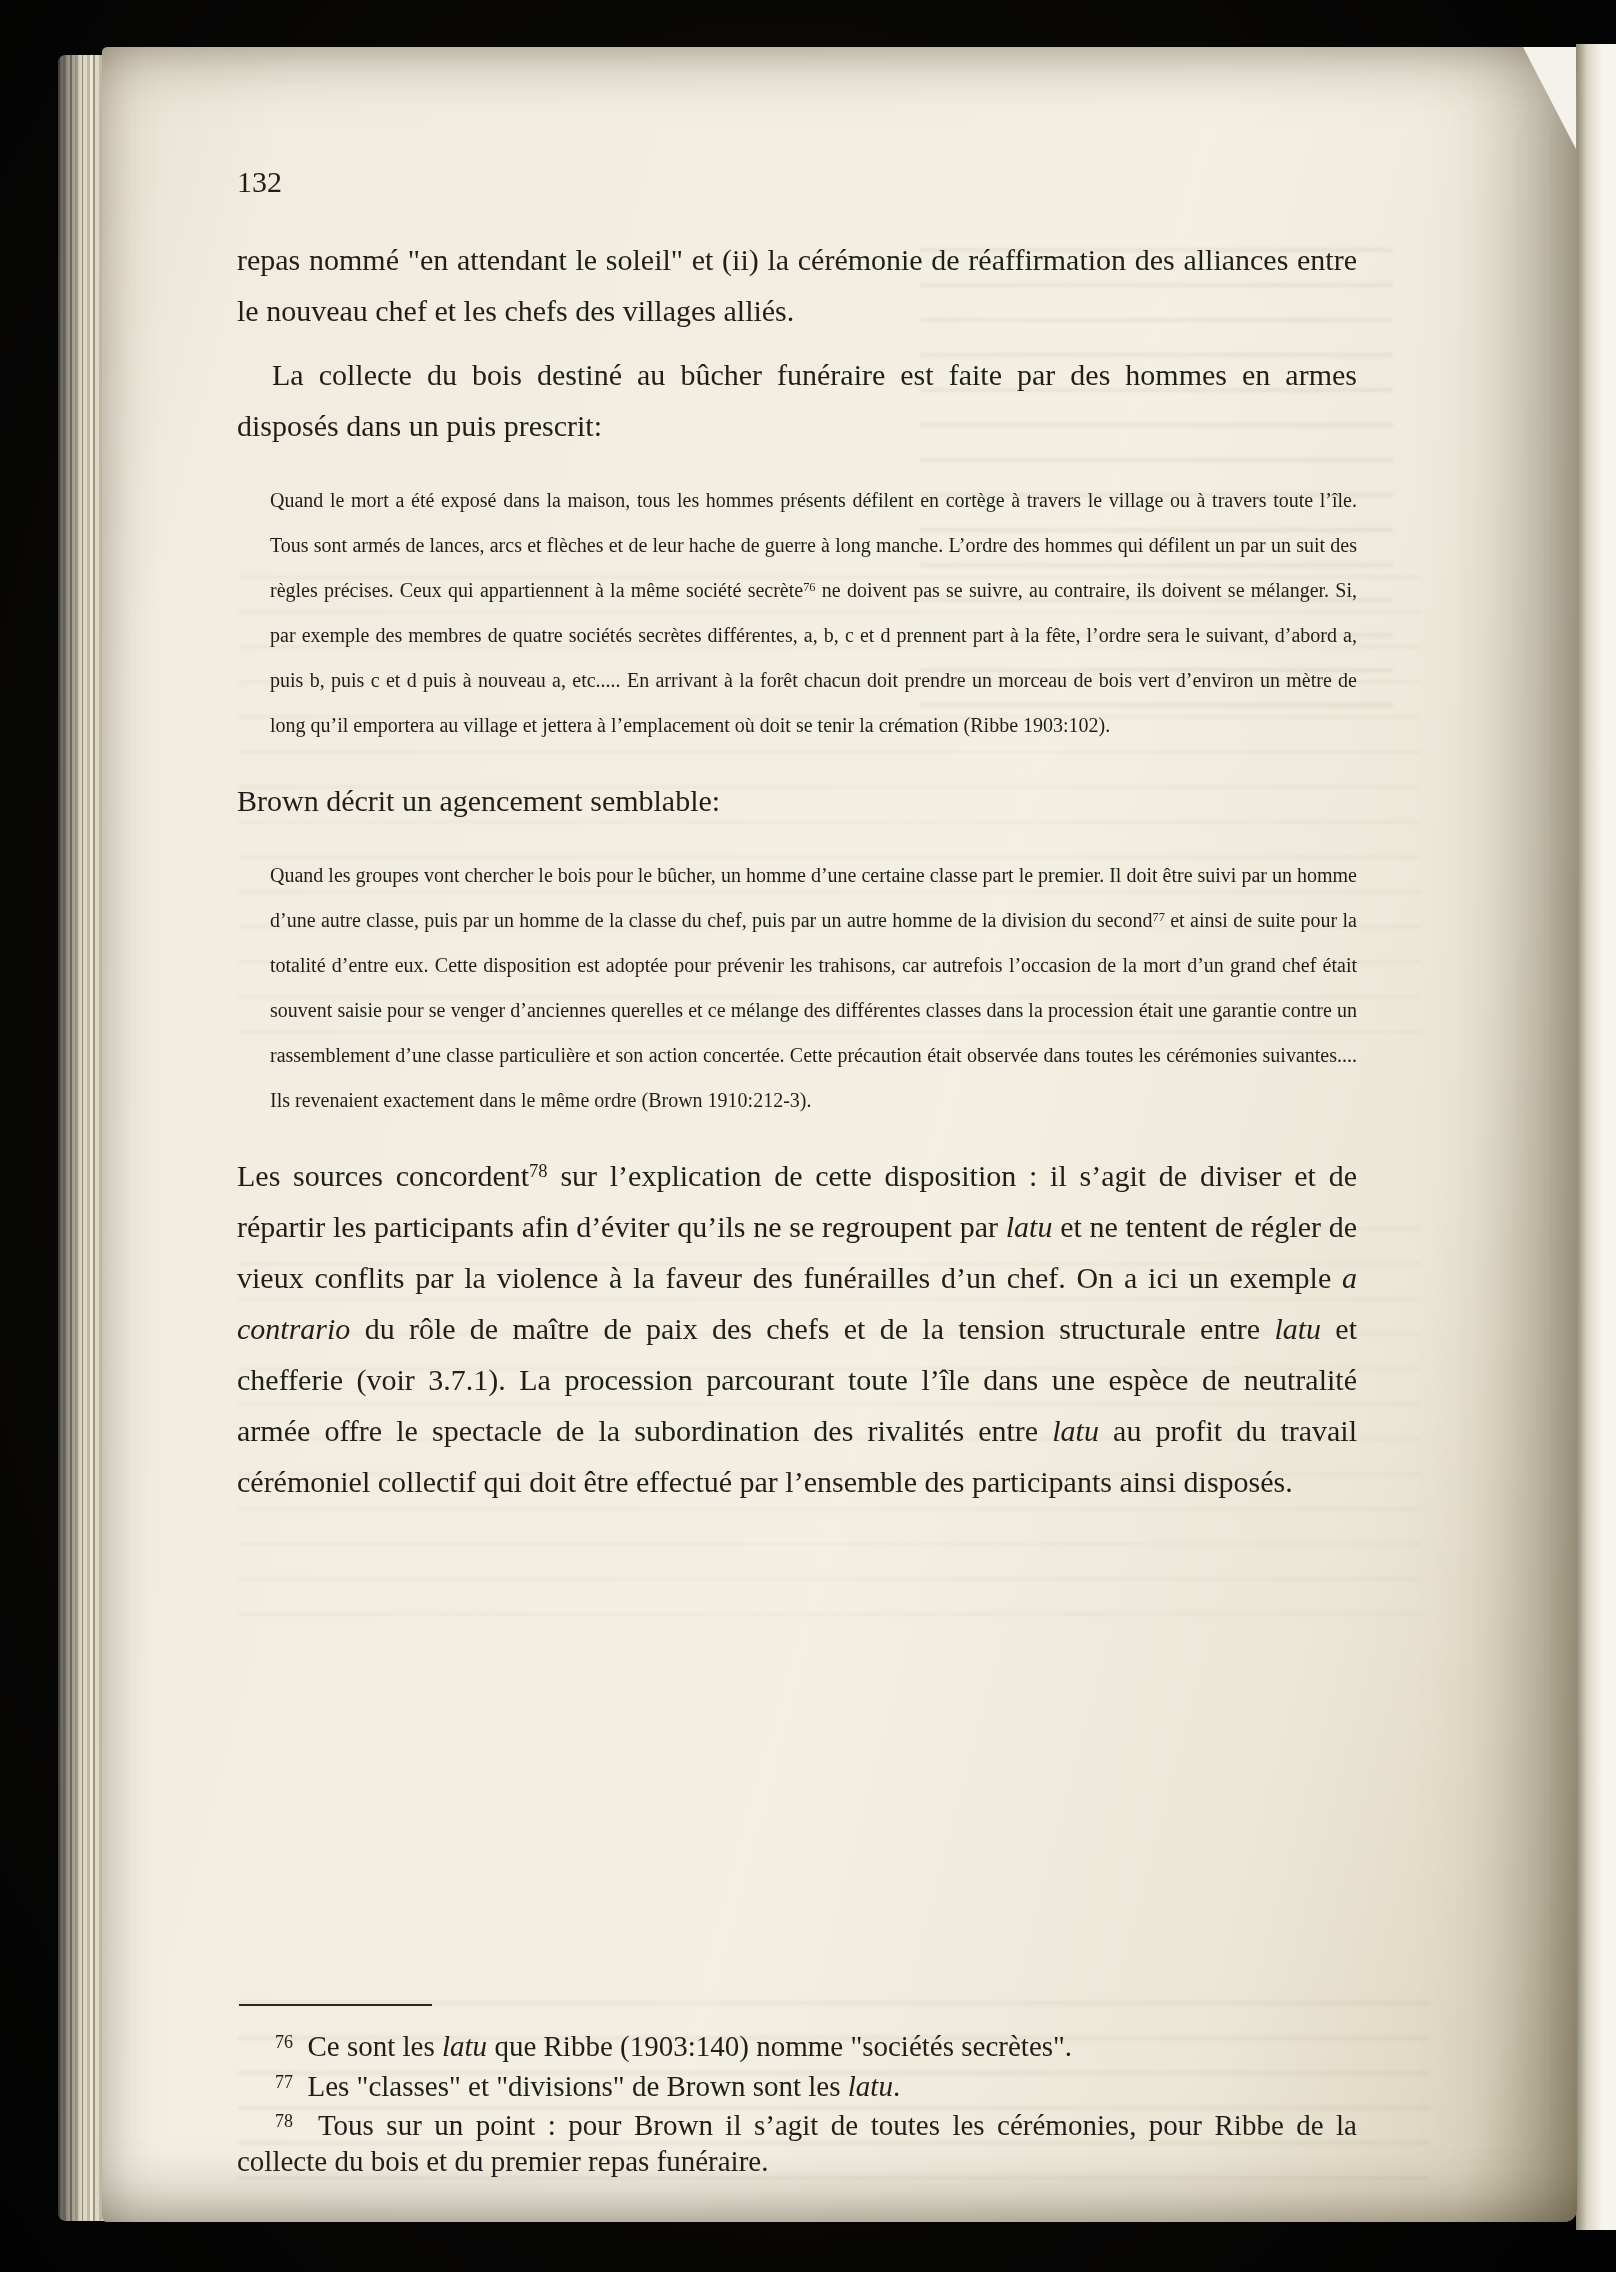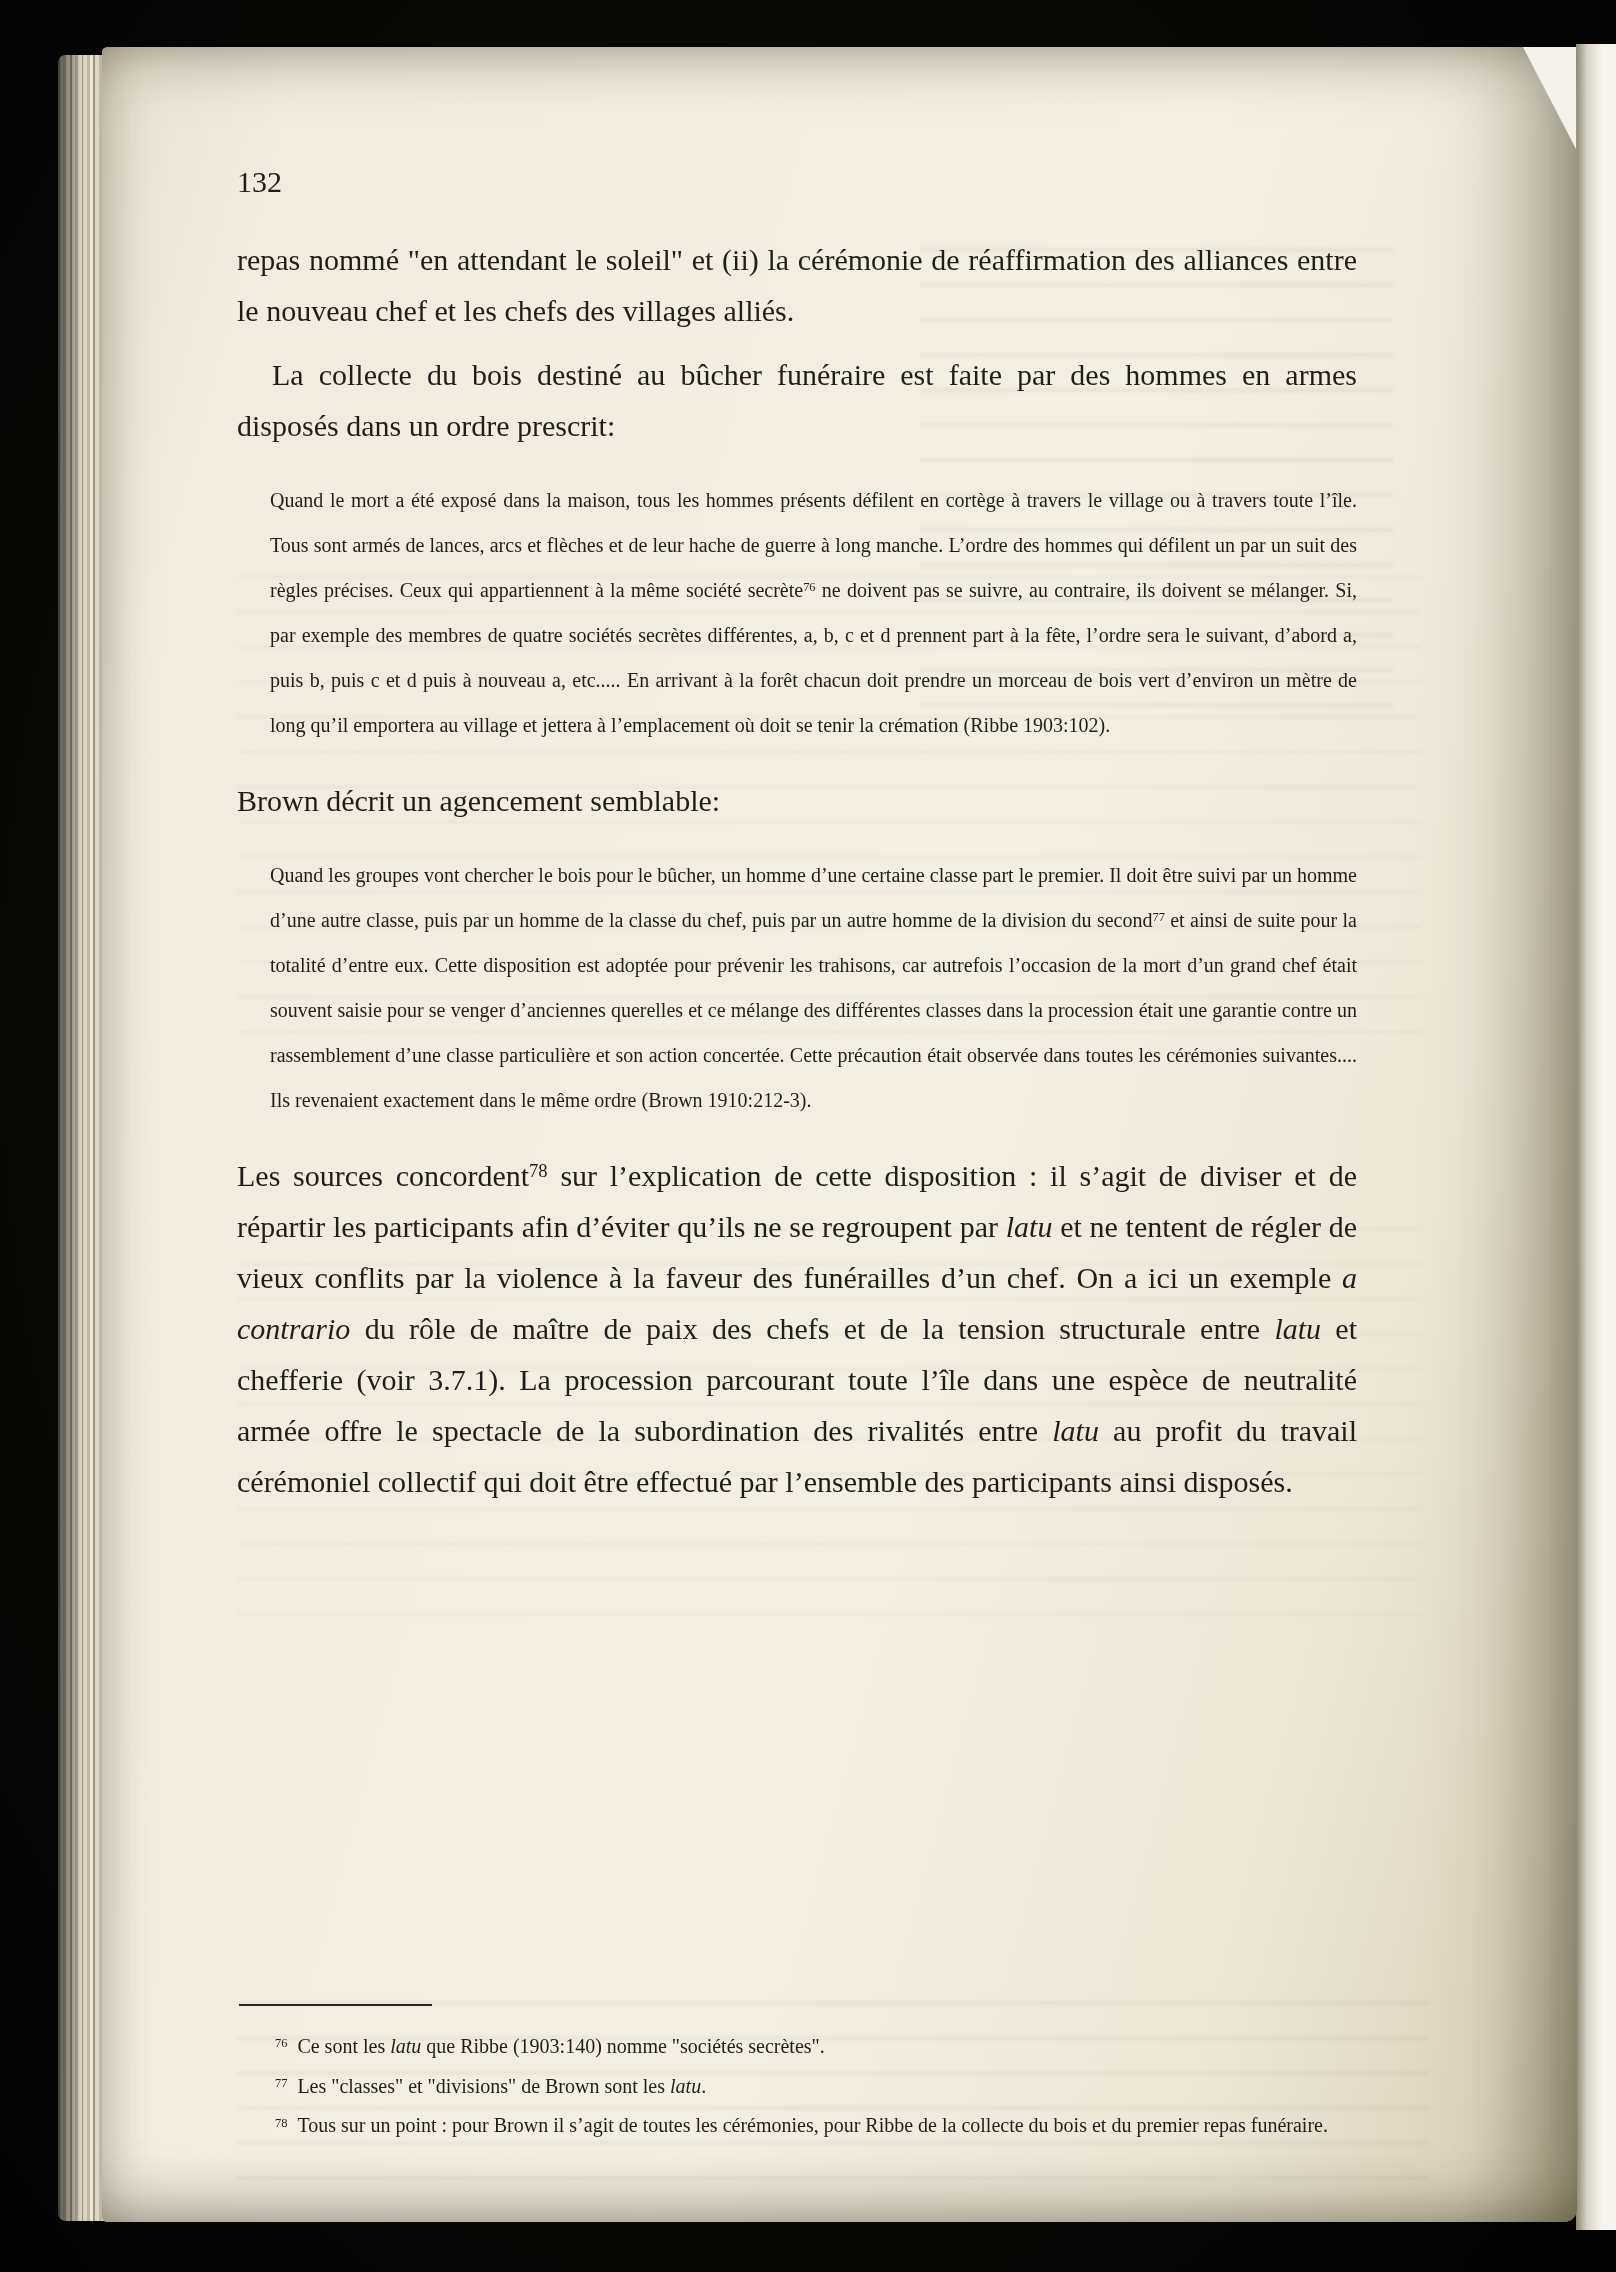--- a/index.html
+++ b/index.html
@@ -82,21 +82,21 @@
   }
 
   .footnotes {
     position:absolute; left:135px; top:1957px; width:1120px;
     color:#211e19; z-index:4;
   }
   .fn-rule {
     width:193px; height:0; border-top:2.7px solid #2a2622; margin:0 0 22px 1.8px;
   }
   .footnote {
-    margin:0 0 3.6px 0; font-size:20px; line-height:36px;
+    margin:0 0 3.6px 0; font-size:29px; line-height:36px;
     text-align:justify; text-indent:38px;
   }
 </style>
 </head>
 <body>
 
 <div class="photo">
 
   <div class="page-stack"></div>
   <div class="facing-page"></div>
@@ -108,21 +108,21 @@
     <div class="ghost ghost-b"></div>
     <div class="ghost ghost-c"></div>
     <div class="ghost ghost-d"></div>
 
     <div class="running-head">
       <span class="page-num">132</span>
     </div>
 
     <div class="text-column" id="text-column">
         <p class="block-paragraph"><span>repas nommé "en attendant le soleil" et (ii) la cérémonie de réaffirmation des alliances entre le nouveau chef et les chefs des villages alliés.</span></p>
-        <p class="block-paragraph indent"><span>La collecte du bois destiné au bûcher funéraire est faite par des hommes en armes disposés dans un ordre prescrit:</span></p>
+        <p class="block-paragraph indent"><span>La collecte du bois destiné au bûcher funéraire est faite par des hommes en armes disposés dans un puis prescrit:</span></p>
         <p class="block-quote"><span>Quand le mort a été exposé dans la maison, tous les hommes présents défilent en cortège à travers le village ou à travers toute l’île. Tous sont armés de lances, arcs et flèches et de leur hache de guerre à long manche. L’ordre des hommes qui défilent un par un suit des règles précises. Ceux qui appartiennent à la même société secrète</span><sup class="sup">76</sup><span> ne doivent pas se suivre, au contraire, ils doivent se mélanger. Si, par exemple des membres de quatre sociétés secrètes différentes, a, b, c et d prennent part à la fête, l’ordre sera le suivant, d’abord a, puis b, puis c et d puis à nouveau a, etc..... En arrivant à la forêt chacun doit prendre un morceau de bois vert d’environ un mètre de long qu’il emportera au village et jettera à l’emplacement où doit se tenir la crémation (Ribbe 1903:102).</span></p>
         <p class="block-paragraph"><span>Brown décrit un agencement semblable:</span></p>
         <p class="block-quote"><span>Quand les groupes vont chercher le bois pour le bûcher, un homme d’une certaine classe part le premier. Il doit être suivi par un homme d’une autre classe, puis par un homme de la classe du chef, puis par un autre homme de la division du second</span><sup class="sup">77</sup><span> et ainsi de suite pour la totalité d’entre eux. Cette disposition est adoptée pour prévenir les trahisons, car autrefois l’occasion de la mort d’un grand chef était souvent saisie pour se venger d’anciennes querelles et ce mélange des différentes classes dans la procession était une garantie contre un rassemblement d’une classe particulière et son action concertée. Cette précaution était observée dans toutes les cérémonies suivantes.... Ils revenaient exactement dans le même ordre (Brown 1910:212-3).</span></p>
         <p class="block-paragraph"><span>Les sources concordent</span><sup class="sup">78</sup><span> sur l’explication de cette disposition : il s’agit de diviser et de répartir les participants afin d’éviter qu’ils ne se regroupent par </span><i>latu</i><span> et ne tentent de régler de vieux conflits par la violence à la faveur des funérailles d’un chef. On a ici un exemple </span><i>a contrario</i><span> du rôle de maître de paix des chefs et de la tension structurale entre </span><i>latu</i><span> et chefferie (voir 3.7.1). La procession parcourant toute l’île dans une espèce de neutralité armée offre le spectacle de la subordination des rivalités entre </span><i>latu</i><span> au profit du travail cérémoniel collectif qui doit être effectué par l’ensemble des participants ainsi disposés.</span></p>
       </div>
 
     <div class="footnotes">
       <div class="fn-rule"></div>
       <div id="footnotes-list">
           <p class="footnote"><sup class="sup">76</sup>&nbsp;&nbsp;<span>Ce sont les </span><i>latu</i><span> que Ribbe (1903:140) nomme "sociétés secrètes".</span></p>

